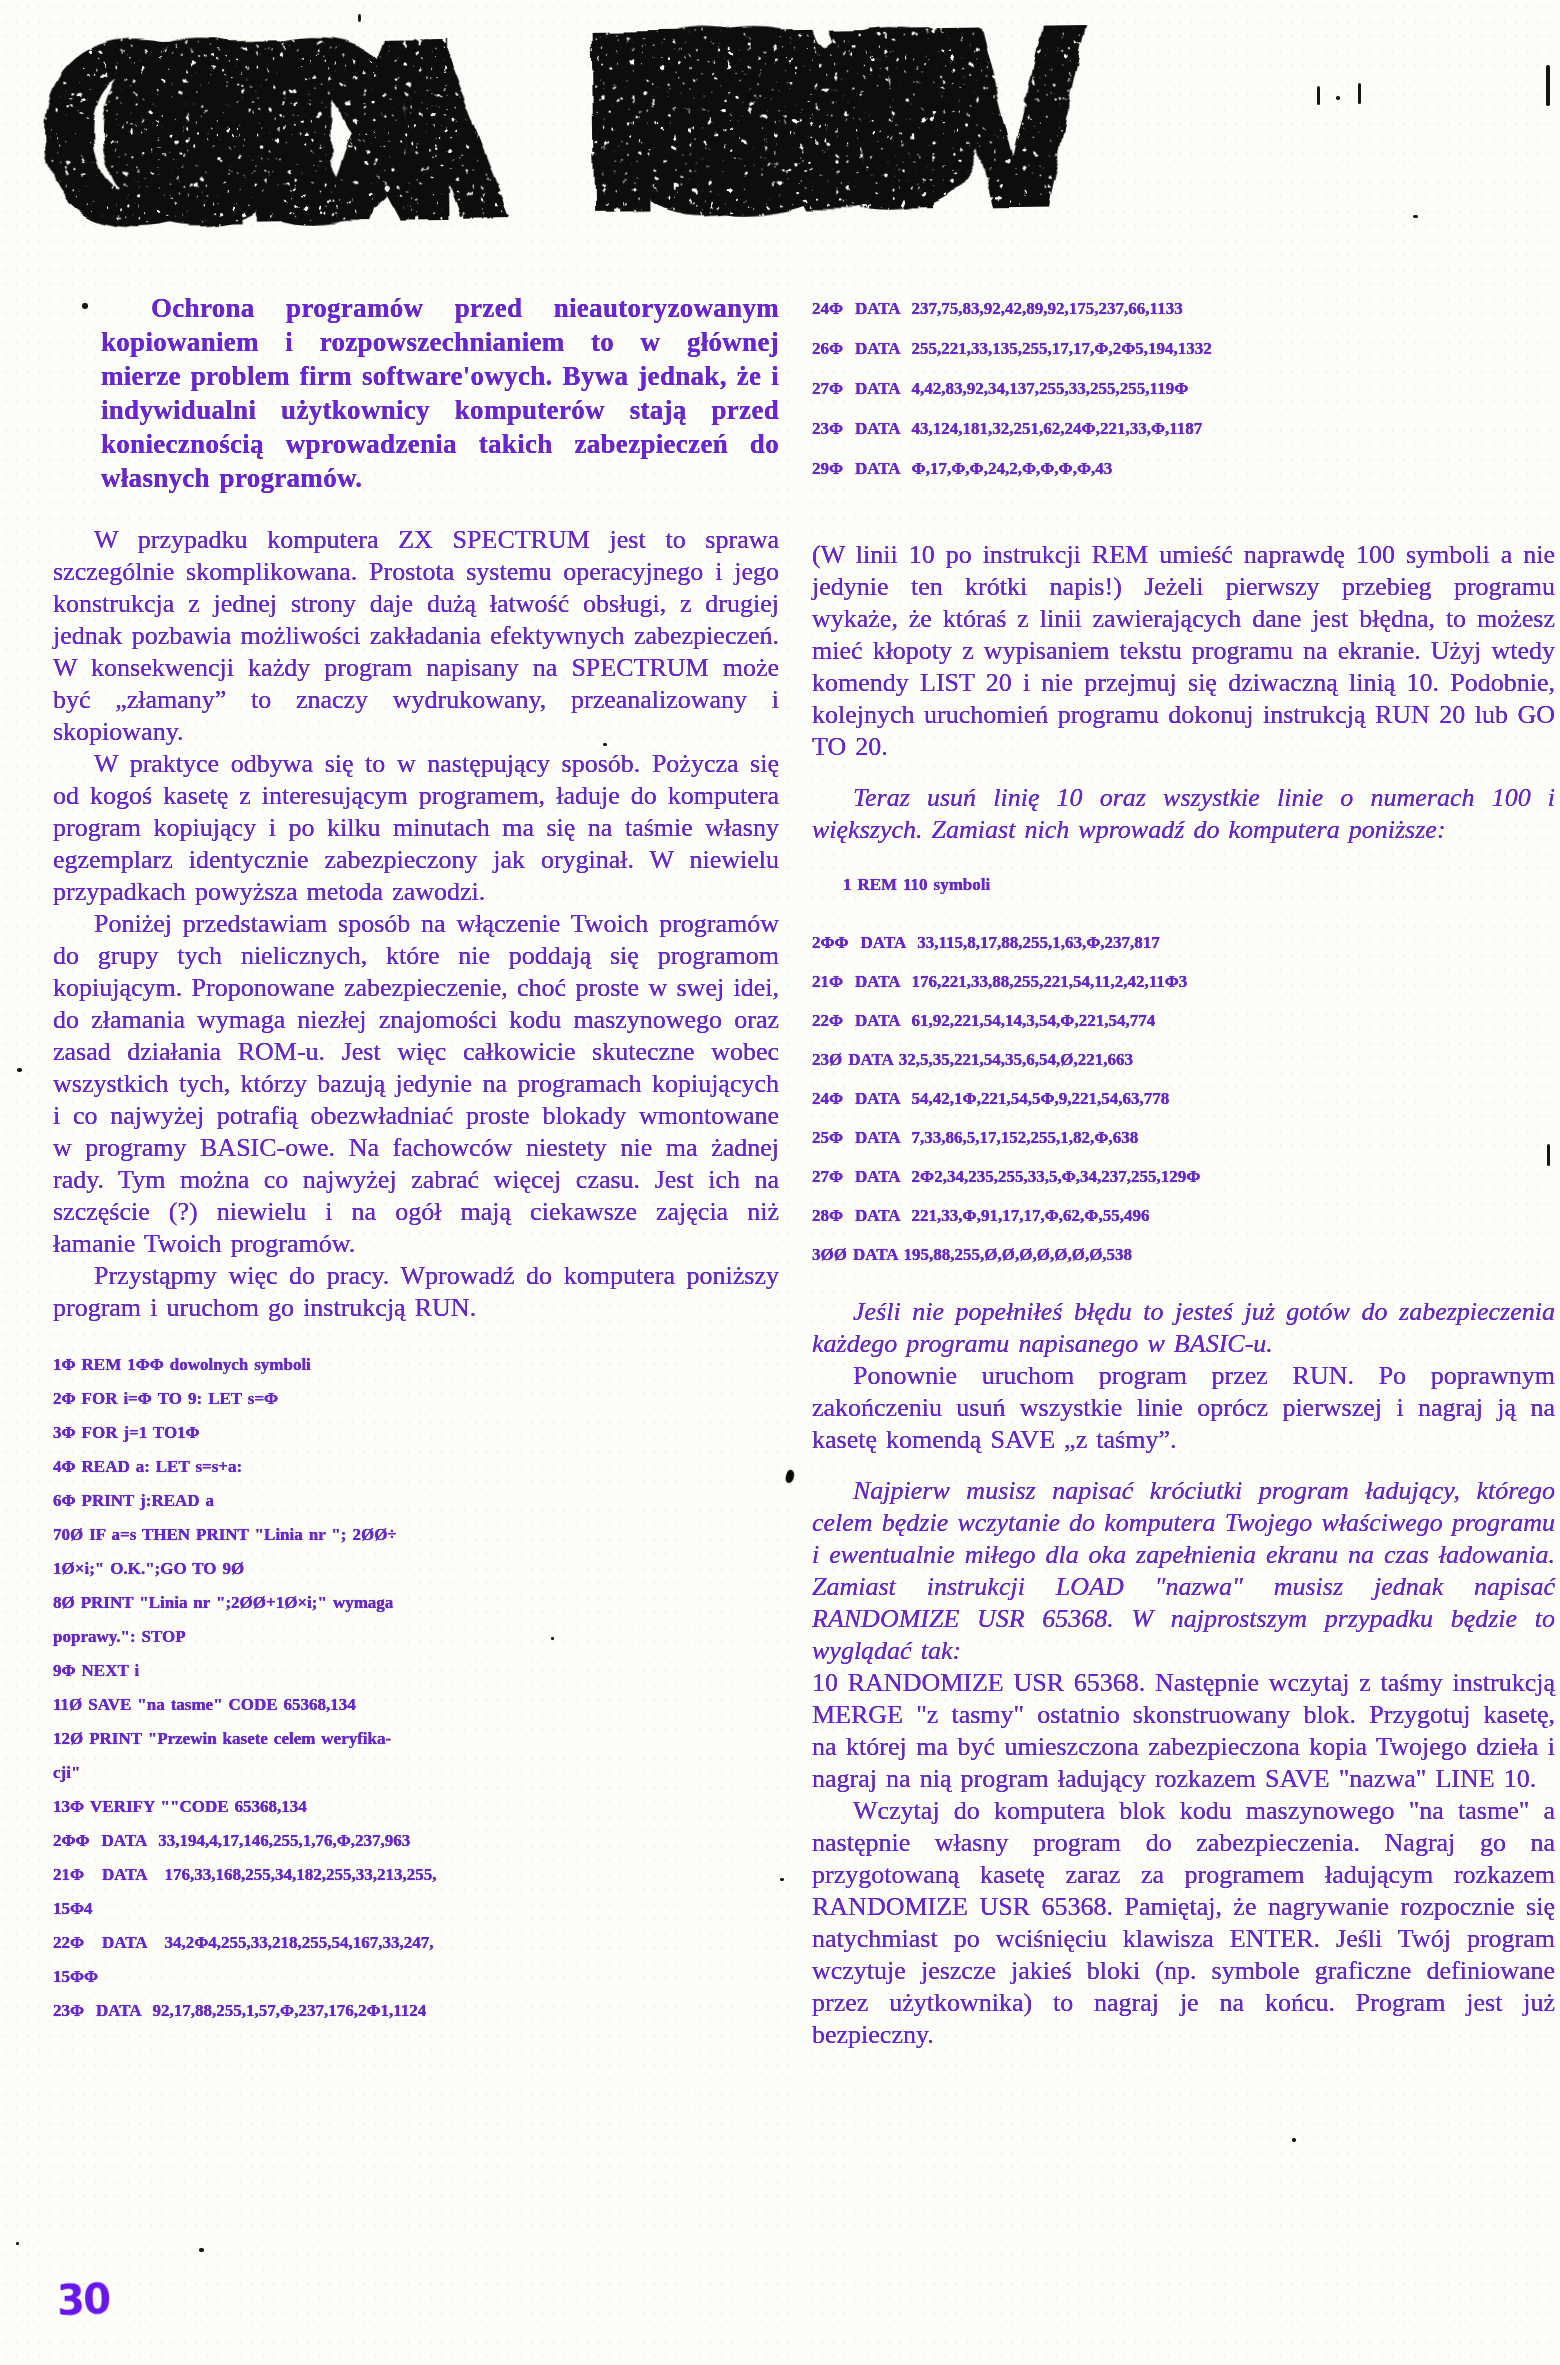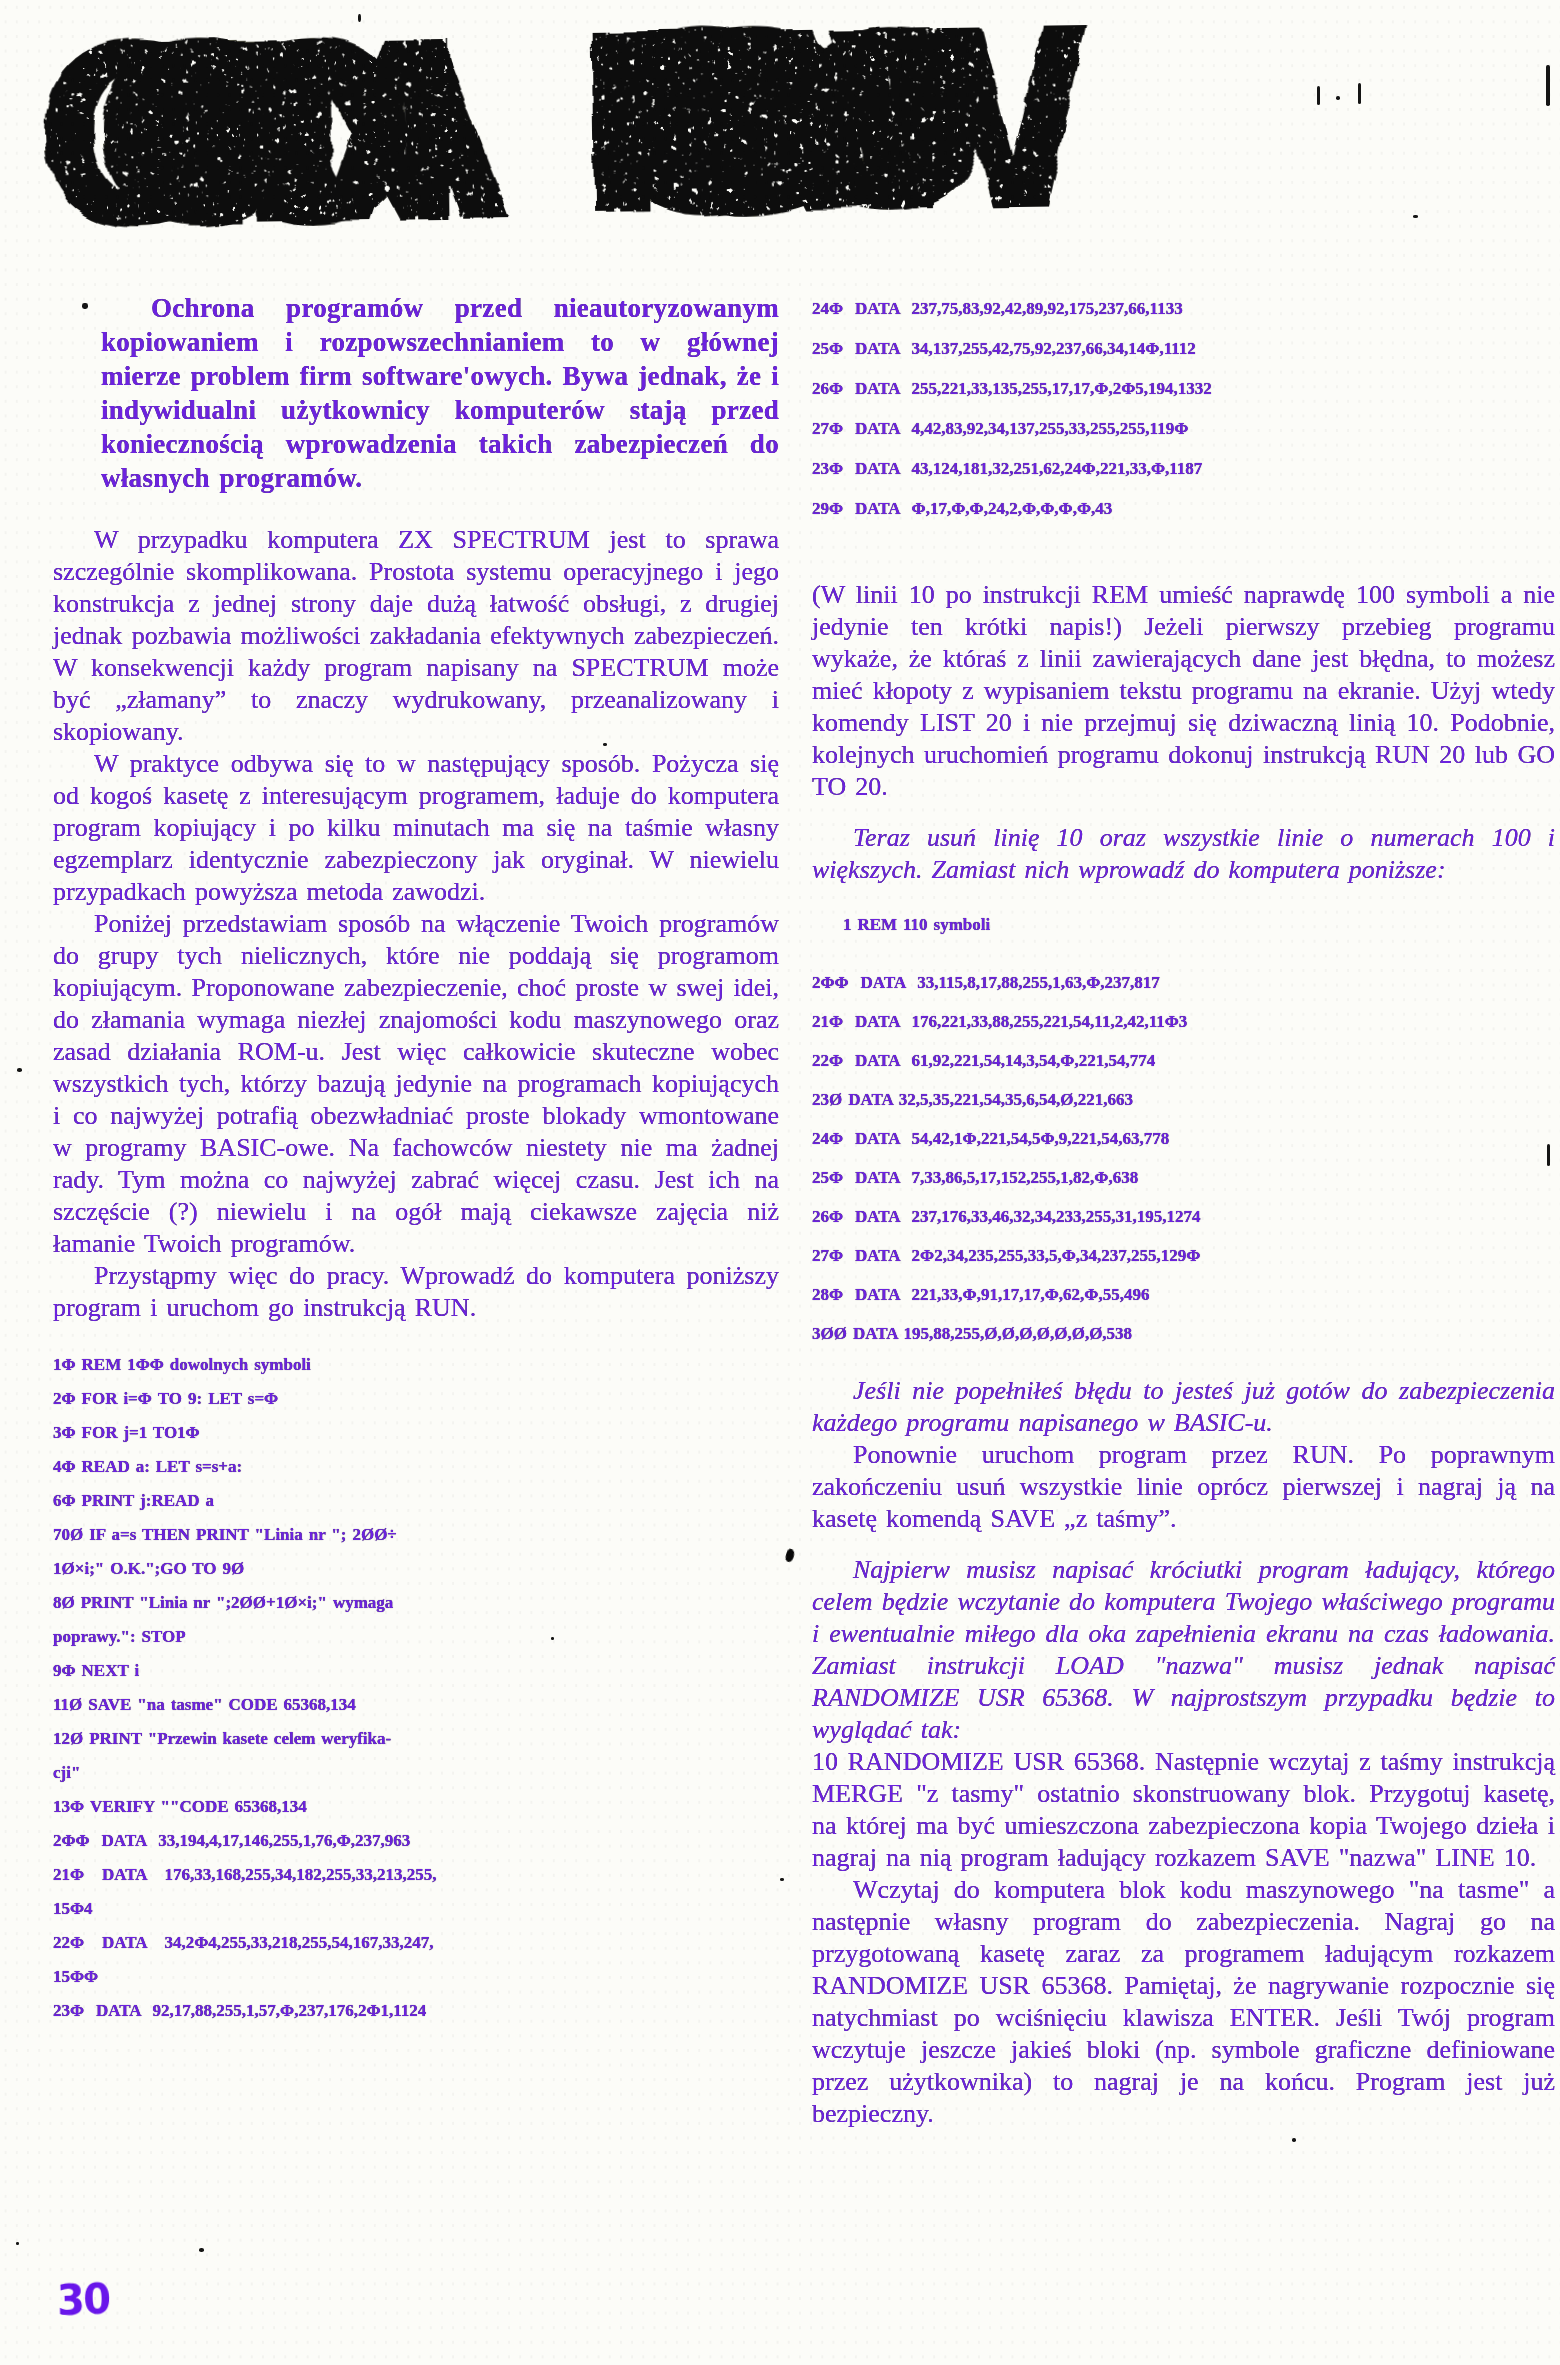--- a/index.html
+++ b/index.html
@@ -98,37 +98,35 @@
         <div class="cl">15Φ4</div>
         <div class="cl">22Φ   DATA   34,2Φ4,255,33,218,255,54,167,33,247,</div>
         <div class="cl">15ΦΦ</div>
         <div class="cl">23Φ  DATA  92,17,88,255,1,57,Φ,237,176,2Φ1,1124</div>
       </div>
   </div>
 
   <div class="col col-right">
     <div class="listing listing-top">
         <div class="cl">24Φ  DATA  237,75,83,92,42,89,92,175,237,66,1133</div>
-        <div class="cl">25Φ  DATA  34,137,255,42,75,92,237,66,34,14Φ,1112</div>
         <div class="cl">26Φ  DATA  255,221,33,135,255,17,17,Φ,2Φ5,194,1332</div>
         <div class="cl">27Φ  DATA  4,42,83,92,34,137,255,33,255,255,119Φ</div>
         <div class="cl">23Φ  DATA  43,124,181,32,251,62,24Φ,221,33,Φ,1187</div>
         <div class="cl">29Φ  DATA  Φ,17,Φ,Φ,24,2,Φ,Φ,Φ,Φ,43</div>
       </div>
     <p>(W linii 10 po instrukcji REM umieść naprawdę 100 symboli a nie jedynie ten krótki napis!) Jeżeli pierwszy przebieg programu wykaże, że któraś z linii zawierających dane jest błędna, to możesz mieć kłopoty z wypisaniem tekstu programu na ekranie. Użyj wtedy komendy LIST 20 i nie przejmuj się dziwaczną linią 10. Podobnie, kolejnych uruchomień programu dokonuj instrukcją RUN 20 lub GO TO 20.</p>
     <p class="indent gap-top">Teraz usuń linię 10 oraz wszystkie linie o numerach 100 i większych. Zamiast nich wprowadź do komputera poniższe:</p>
     <div class="listing listing-main">
         <div class="cl">1 REM 110 symboli</div>
         <div class="cl">2ΦΦ  DATA  33,115,8,17,88,255,1,63,Φ,237,817</div>
         <div class="cl">21Φ  DATA  176,221,33,88,255,221,54,11,2,42,11Φ3</div>
         <div class="cl">22Φ  DATA  61,92,221,54,14,3,54,Φ,221,54,774</div>
         <div class="cl">23Ø DATA 32,5,35,221,54,35,6,54,Ø,221,663</div>
         <div class="cl">24Φ  DATA  54,42,1Φ,221,54,5Φ,9,221,54,63,778</div>
         <div class="cl">25Φ  DATA  7,33,86,5,17,152,255,1,82,Φ,638</div>
-        <div class="cl">26Φ  DATA  237,176,33,46,32,34,233,255,31,195,1274</div>
         <div class="cl">27Φ  DATA  2Φ2,34,235,255,33,5,Φ,34,237,255,129Φ</div>
         <div class="cl">28Φ  DATA  221,33,Φ,91,17,17,Φ,62,Φ,55,496</div>
         <div class="cl">3ØØ DATA 195,88,255,Ø,Ø,Ø,Ø,Ø,Ø,Ø,538</div>
       </div>
     <p class="indent gap-top">Jeśli nie popełniłeś błędu to jesteś już gotów do zabezpieczenia każdego programu napisanego w BASIC-u.</p>
     <p class="indent">Ponownie uruchom program przez RUN. Po poprawnym zakończeniu usuń wszystkie linie oprócz pierwszej i nagraj ją na kasetę komendą SAVE „z taśmy”.</p>
     <p class="indent gap-top p-najpierw">
       <span class="blot najpierw-blot"></span><span>Najpierw musisz napisać króciutki program ładujący, którego celem będzie wczytanie do komputera Twojego właściwego programu i ewentualnie miłego dla oka zapełnienia ekranu na czas ładowania. Zamiast instrukcji LOAD "nazwa" musisz jednak napisać RANDOMIZE USR 65368. W najprostszym przypadku będzie to wyglądać tak:</span>
     </p>
     <p>10 RANDOMIZE USR 65368. Następnie wczytaj z taśmy instrukcją MERGE "z tasmy" ostatnio skonstruowany blok. Przygotuj kasetę, na której ma być umieszczona zabezpieczona kopia Twojego dzieła i nagraj na nią program ładujący rozkazem SAVE "nazwa" LINE 10.</p>

